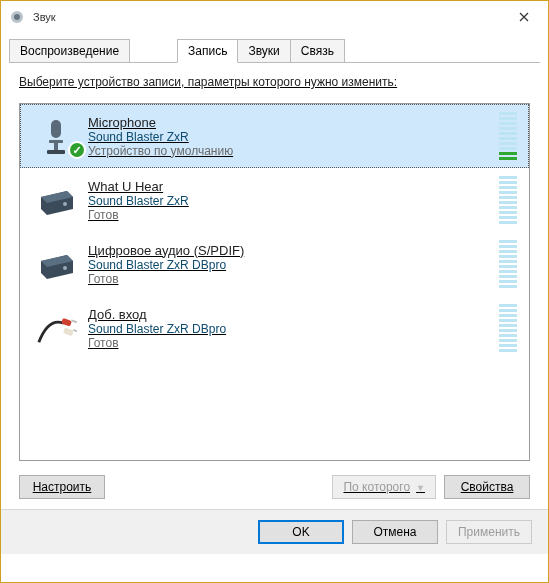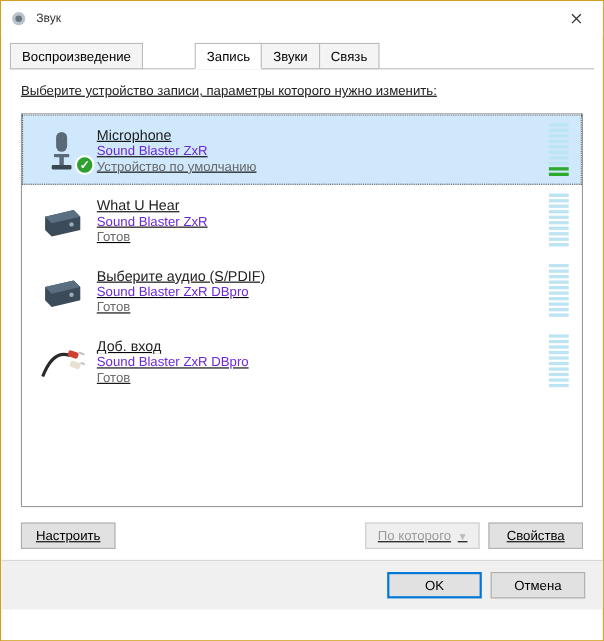--- a/index.html
+++ b/index.html
@@ -93,21 +93,21 @@
   display: flex;
   align-items: center;
   justify-content: center;
   position: relative;
 }
 .device .info {
   flex: 1;
   padding-left: 4px;
 }
 .device .name { color: #222; font-size: 13px; }
-.device .sub { color: #6d28d9; font-size: 12px; }
+.device .sub { color: #0c4a6e; font-size: 12px; }
 .device .status { color: #6a6a6a; font-size: 12px; }
 .meter {
   width: 22px;
   display: flex;
   flex-direction: column-reverse;
   gap: 2px;
   padding-right: 4px;
 }
 .meter .seg {
   height: 3px;
@@ -254,21 +254,21 @@
         <div class="icon-col">
           <div class="dev-icon">
             <svg width="42" height="42" viewBox="0 0 42 42">
               <path d="M6 18 L32 12 L38 18 L38 30 L12 36 L6 30 Z" fill="#3b4b5a"></path>
               <path d="M6 18 L32 12 L38 18 L12 24 Z" fill="#5a6f82"></path>
               <circle cx="30" cy="25" r="2" fill="#9ab"></circle>
             </svg>
           </div>
         </div>
         <div class="info">
-          <div class="name">Выберите аудио (S/PDIF)</div>
+          <div class="name">Цифровое аудио (S/PDIF)</div>
           <div class="sub">Sound Blaster ZxR DBpro</div>
           <div class="status">Готов</div>
         </div>
         <div class="meter">
           <div class="seg"></div>
           <div class="seg"></div>
           <div class="seg"></div>
           <div class="seg"></div>
           <div class="seg"></div>
           <div class="seg"></div>
@@ -319,13 +319,14 @@
         <span>По которого</span><span class="arrow">▼</span>
       </button>
       <button class="win">Свойства</button>
     </div>
   </div>
 </div>
 
 <div class="footer">
   <button class="win default">OK</button>
   <button class="win">Отмена</button>
+  <button class="win" disabled="">Применить</button>
 </div>
 
 </body></html>

